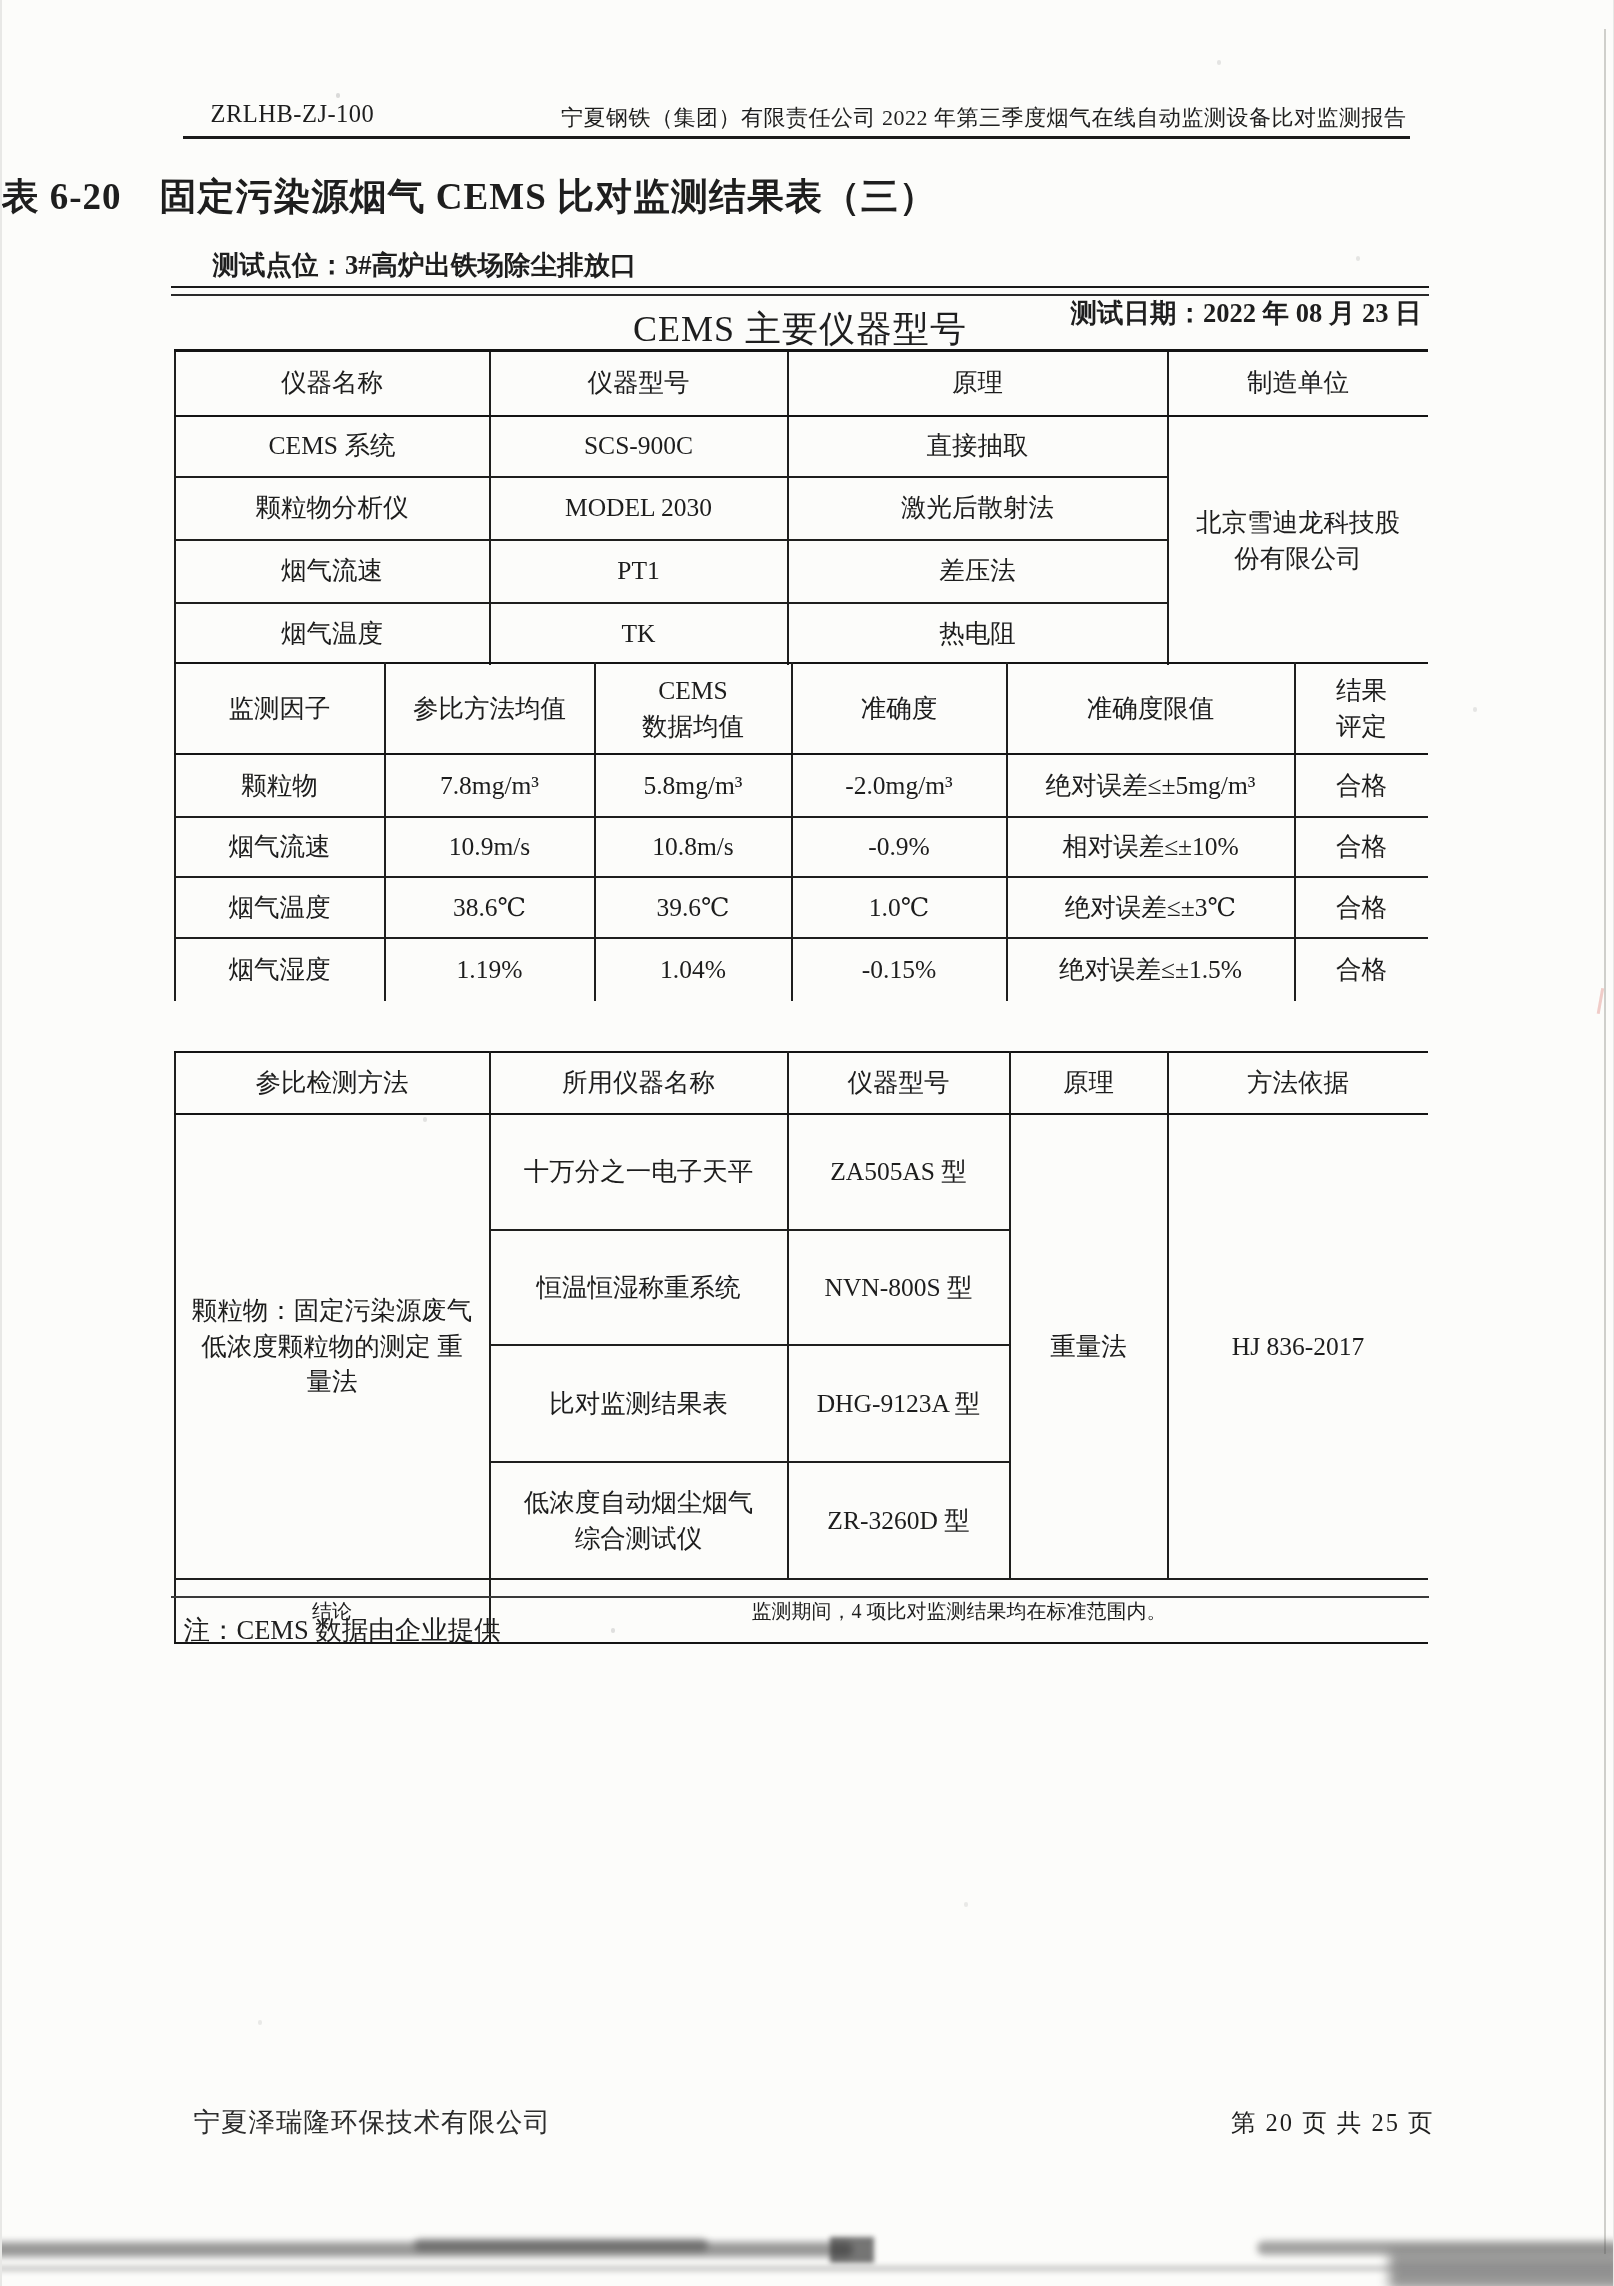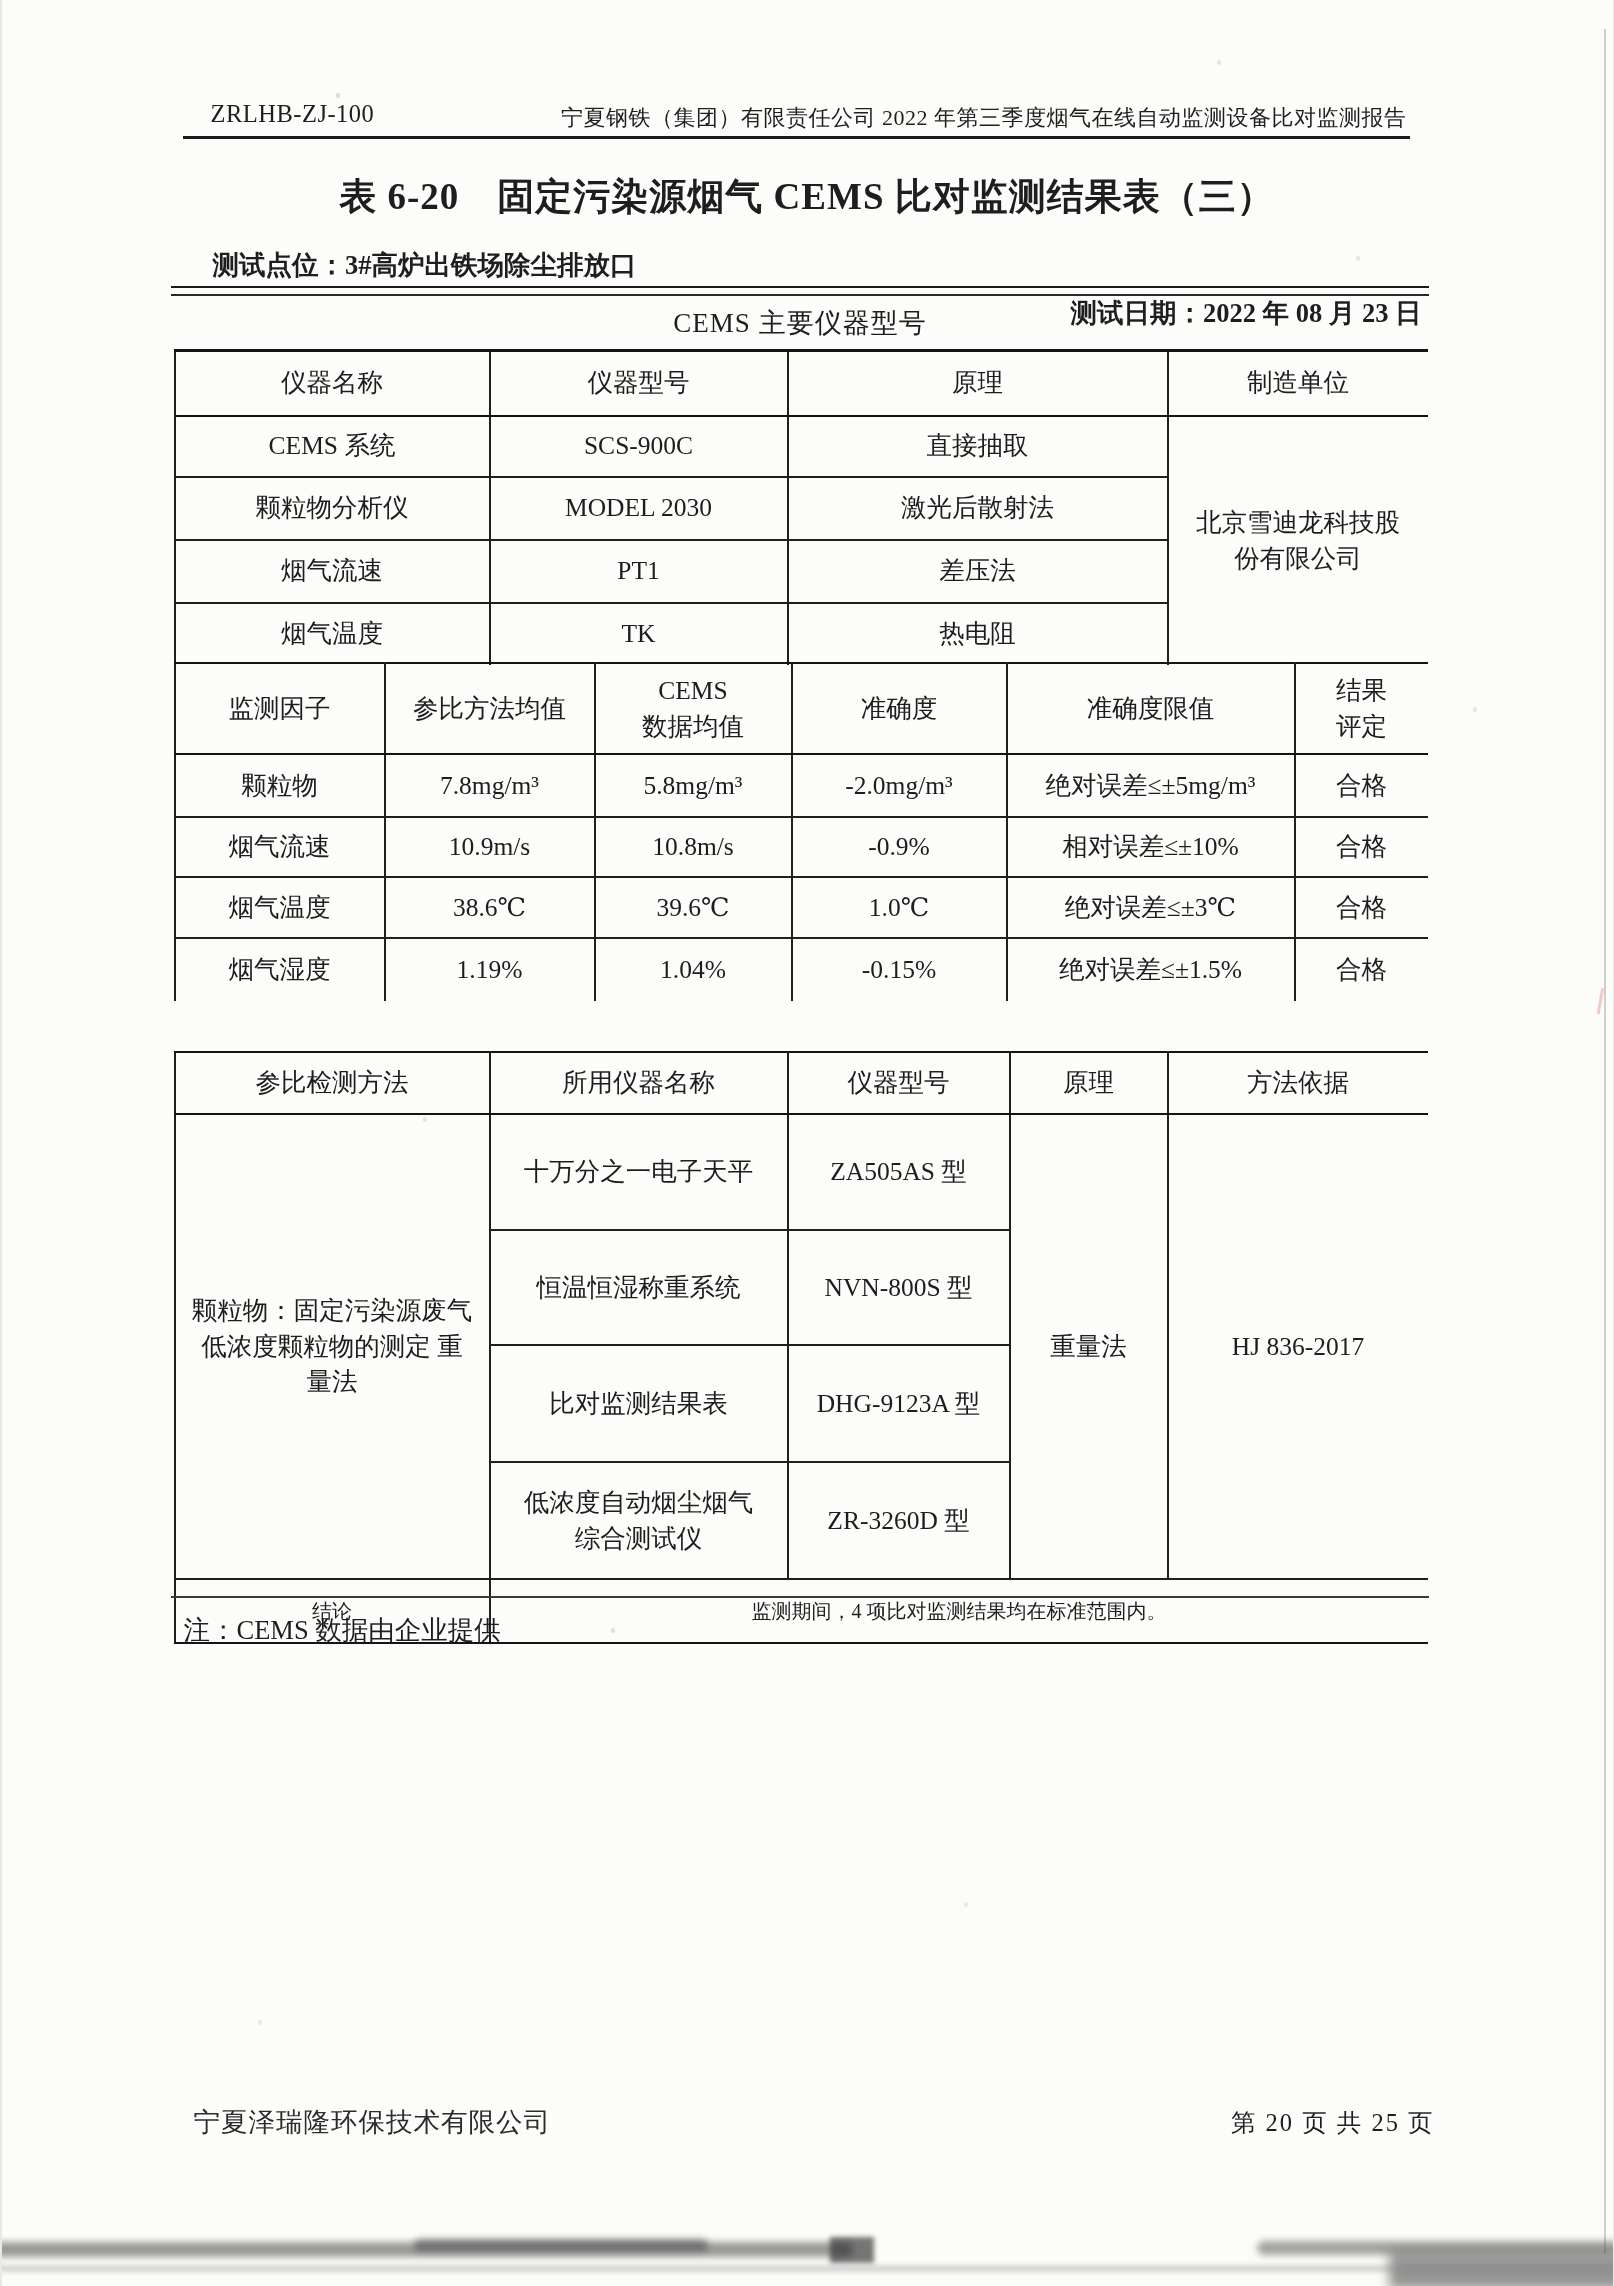--- a/index.html
+++ b/index.html
@@ -13,26 +13,26 @@
     color:#1e1e1e;
   }
   .abs{position:absolute;}
 
   
   .doc-code{left:209px;top:100px;font-size:24.5px;letter-spacing:0.5px;}
   .report-title{top:103px;right:206px;font-size:22px;letter-spacing:0.5px;white-space:nowrap;}
   .header-rule{left:181px;top:136px;width:1227px;height:2.9px;background:#1b1b1b;}
 
   
-  .page-title{left:0;top:172px;width:100%;text-align:center;font-size:37px;font-weight:bold;letter-spacing:1px;}
+  .page-title{left:0;top:172px;width:100%;font-size:37px;font-weight:bold;letter-spacing:1px;}
   .test-point{left:211px;top:247px;font-size:26.5px;font-weight:bold;}
   .test-date{top:247px;right:191px;font-size:26.5px;font-weight:bold;margin-top:48px;}
   .double-rule{left:169px;top:286px;width:1258px;height:5.9px;
     border-top:2.9px solid #1a1a1a;border-bottom:2px solid #2a2a2a;}
-  .section-title{left:172px;top:305px;width:1253px;text-align:center;font-size:27px;letter-spacing:1px;}
+  .section-title{left:172px;top:305px;width:1253px;text-align:center;font-size:36px;letter-spacing:1px;}
 
   
   table.tbl{
     position:absolute;left:172px;width:1253px;
     border-collapse:collapse;table-layout:fixed;
     font-size:25.5px;color:#1d1d1d;
   }
   .tbl td{
     border:2px solid #1f1f1e;
     text-align:center;vertical-align:middle;

